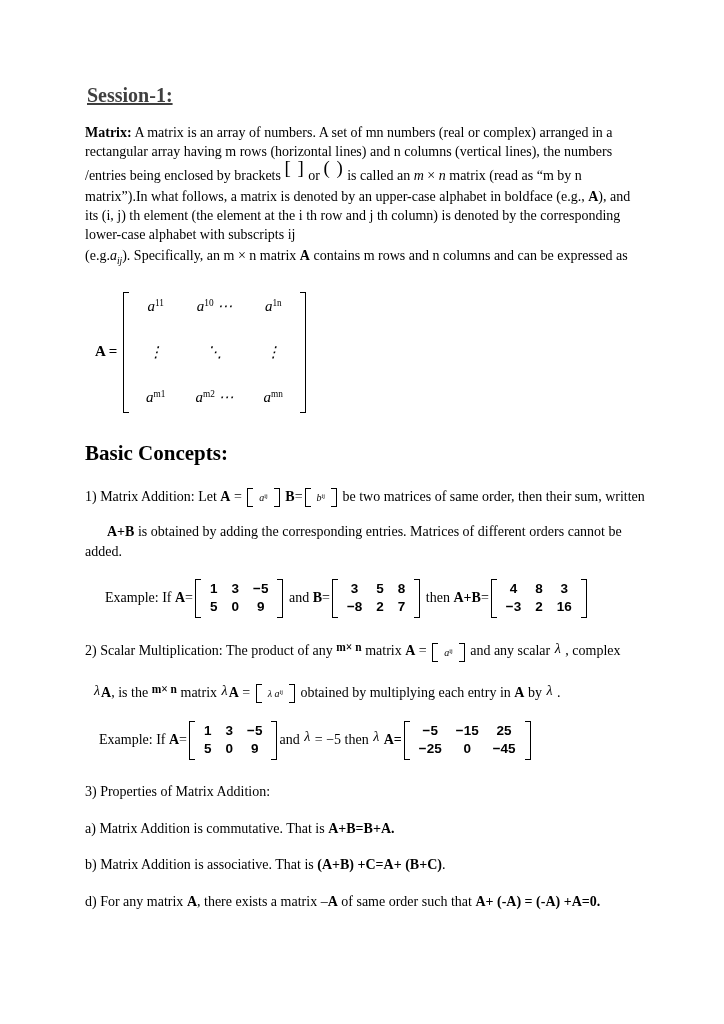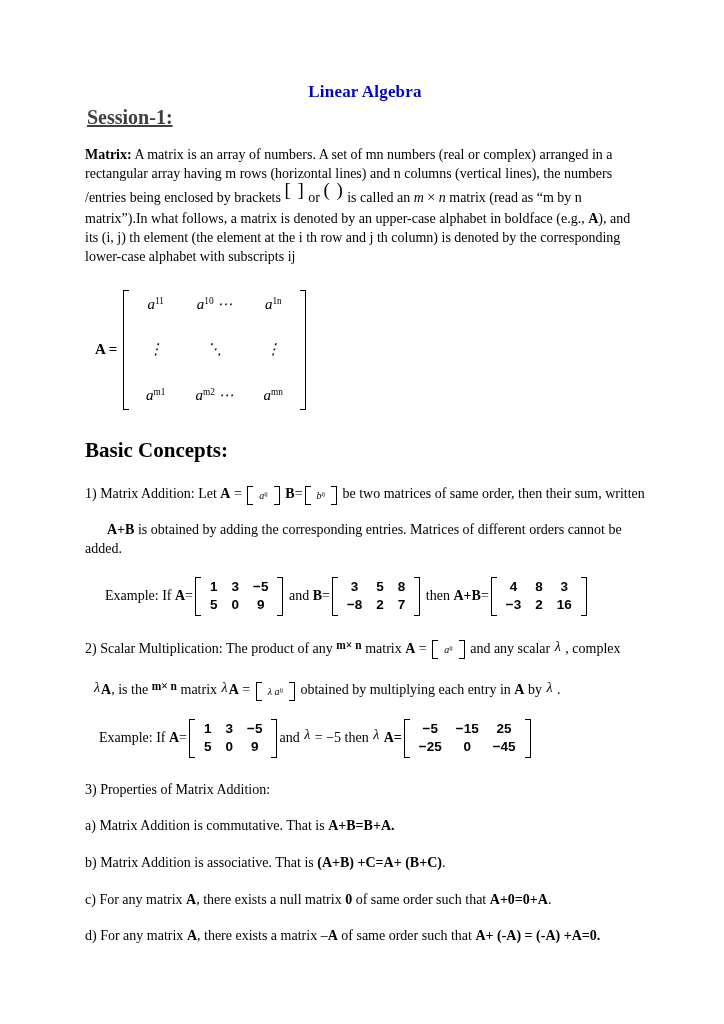--- a/index.html
+++ b/index.html
@@ -43,26 +43,26 @@
   .example{margin:18px 0 0 20px;line-height:1.5;}
   .prop{margin:17px 0 0 0;line-height:1.4;}
   .item3{margin:22px 0 0 0;line-height:1.4;}
 </style>
 </head>
 <body>
 
 <div class="page">
   <div class="content">
 
-    <div class="doc-title">Linear Algebra</div>
 
     <div class="session">Session-1:</div>
 
     <div class="para"><span class="seg-b">Matrix:</span><span> A matrix is an array of numbers. A set of mn numbers (real or complex) arranged in a rectangular array having m rows (horizontal lines) and n columns (vertical lines), the numbers /entries being enclosed by brackets </span><span class="seg-brk">[ ]</span><span> or </span><span class="seg-brk">( )</span><span> is called an </span><span class="seg-i">m</span><span> × </span><span class="seg-i">n</span><span> matrix (read as “m by n matrix”).In what follows, a matrix is denoted by an upper-case alphabet in boldface (e.g., </span><span class="seg-b">A</span><span>), and its (i, j) th element (the element at the i th row and j th column) is denoted by the corresponding lower-case alphabet with subscripts ij</span></div>
 
+    <div class="para2"><span>(e.g.</span><span class="seg-i">a</span><span class="seg-subi">ij</span><span>). Specifically, an m × n matrix </span><span class="seg-b">A</span><span> contains m rows and n columns and can be expressed as</span></div>
 
     <div class="display-matrix"><span class="seg-b">A = </span><span class="mat mat-sym mat-big">
           <span class="lbr"></span>
           <span class="mgrid" style="grid-template-columns: repeat(3, auto);">
             <span class="mcell">a<sup>11</sup></span>
             <span class="mcell">a<sup>10</sup> ⋯</span>
             <span class="mcell">a<sup>1n</sup></span>
             <span class="mcell">⋮</span>
             <span class="mcell">⋱</span>
             <span class="mcell">⋮</span>
@@ -163,17 +163,16 @@
             <span class="mcell">0</span>
             <span class="mcell">−45</span>
           </span>
           <span class="rbr"></span>
         </span></div>
 
     <div class="item3">3) Properties of Matrix Addition:</div>
 
     <div class="prop"><span>a) Matrix Addition is commutative. That is </span><span class="seg-b">A+B=B+A.</span></div>
     <div class="prop"><span>b) Matrix Addition is associative. That is </span><span class="seg-b">(A+B) +C=A+ (B+C)</span><span>.</span></div>
-    <div class="prop"><span>c) For any matrix </span><span class="seg-b">A</span><span>, there exists a null matrix </span><span class="seg-b">0</span><span> of same order such that </span><span class="seg-b">A+0=0+A</span><span>.</span></div>
     <div class="prop"><span>d) For any matrix </span><span class="seg-b">A</span><span>, there exists a matrix –</span><span class="seg-b">A</span><span> of same order such that </span><span class="seg-b">A+ (-A) = (-A) +A=0.</span></div>
 
   </div>
 </div>
 
 </body></html>

